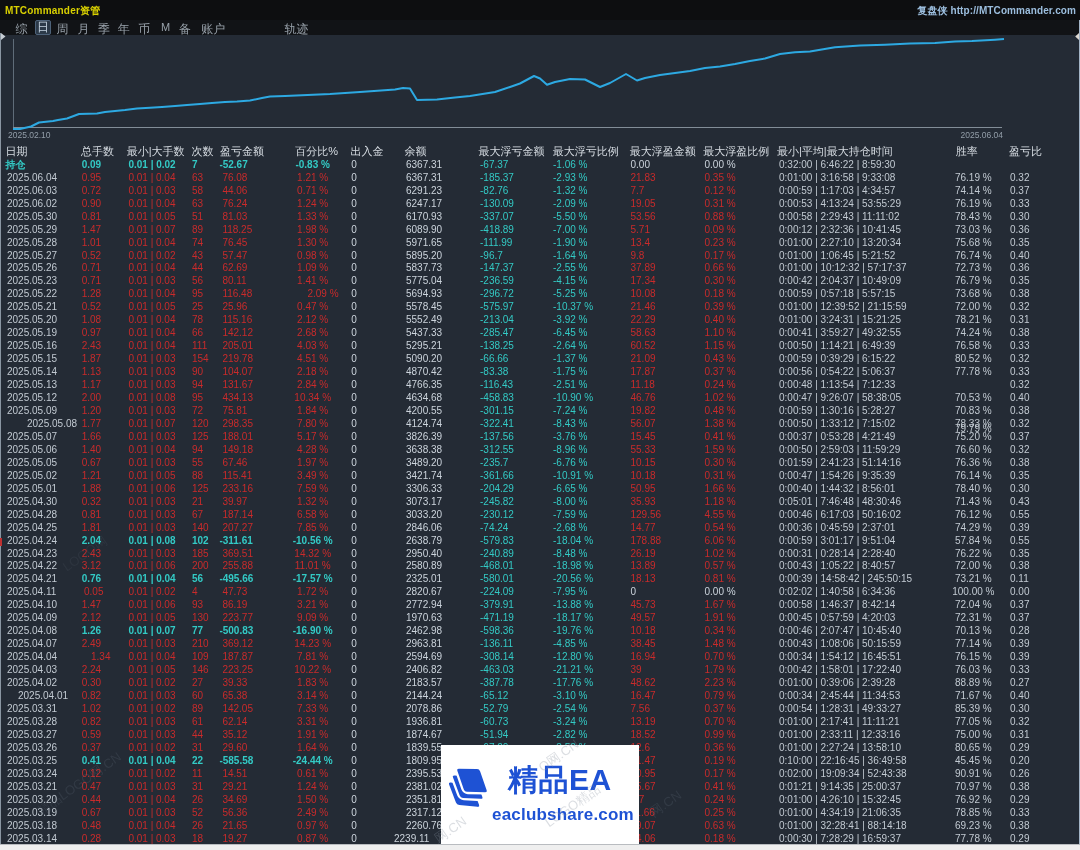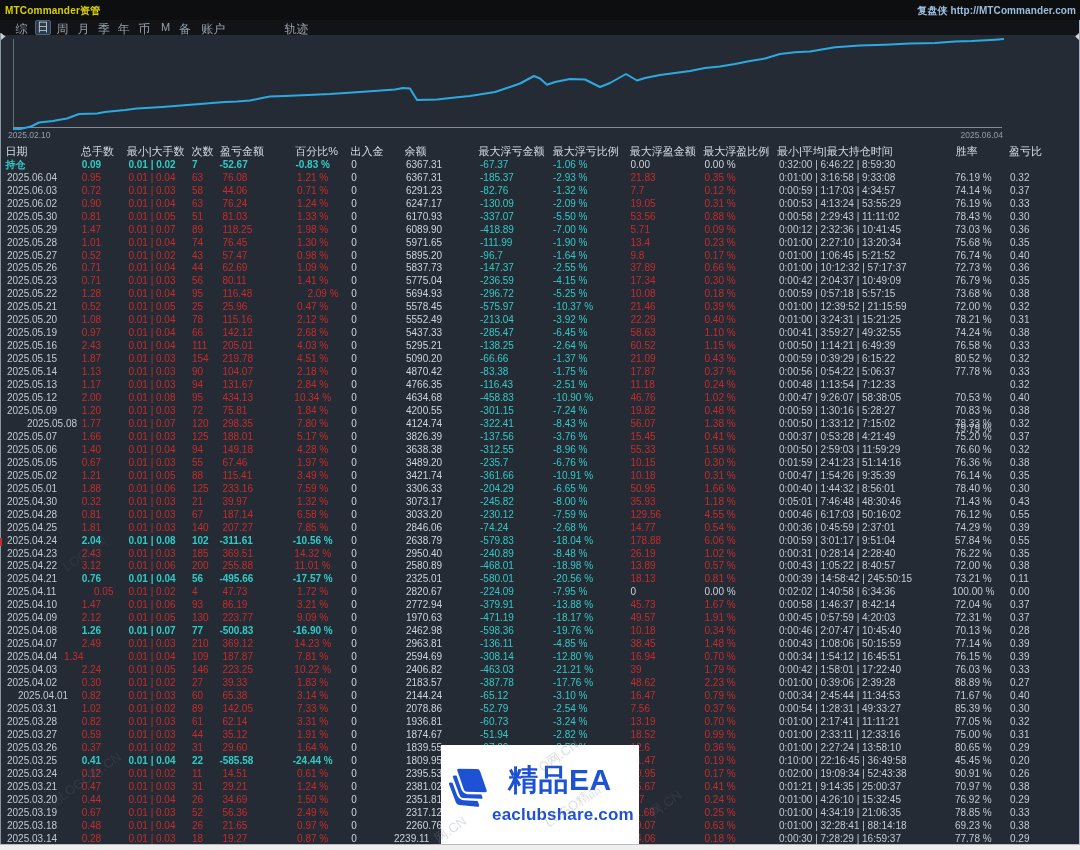--- a/index.html
+++ b/index.html
@@ -633,21 +633,21 @@
     <i class="c g" style="left:480.0px;">-580.01</i>
     <i class="c g" style="left:553.0px;">-20.56 %</i>
     <i class="c r" style="left:630.5px;">18.13</i>
     <i class="c r" style="left:704.5px;">0.81 %</i>
     <i class="c d" style="left:779.0px;">0:00:39 | 14:58:42 | 245:50:15</i>
     <i class="c d ra" style="left:973.3px;">73.21 %</i>
     <i class="c d" style="left:1010.0px;">0.11</i>
   </div>
 <div class="row" style="top:585.3px">
     <i class="c d" style="left:7.0px;">2025.04.11</i>
-    <i class="c r" style="left:94px;">0.05</i>
+    <i class="c r" style="left:84px;">0.05</i>
     <i class="c r" style="left:128.4px;">0.01 | 0.02</i>
     <i class="c r" style="left:192.0px;">4</i>
     <i class="c r" style="left:222.4px;">47.73</i>
     <i class="c r ra" style="left:312.7px;">1.72 %</i>
     <i class="c w" style="left:351.3px;">0</i>
     <i class="c w" style="left:406.0px;">2820.67</i>
     <i class="c g" style="left:480.0px;">-224.09</i>
     <i class="c g" style="left:553.0px;">-7.95 %</i>
     <i class="c w" style="left:630.5px;">0</i>
     <i class="c w" style="left:704.5px;">0.00 %</i>
@@ -718,21 +718,21 @@
     <i class="c g" style="left:480.0px;">-136.11</i>
     <i class="c g" style="left:553.0px;">-4.85 %</i>
     <i class="c r" style="left:630.5px;">38.45</i>
     <i class="c r" style="left:704.5px;">1.48 %</i>
     <i class="c d" style="left:779.0px;">0:00:43 | 1:08:06 | 50:15:59</i>
     <i class="c d ra" style="left:973.3px;">77.14 %</i>
     <i class="c d" style="left:1010.0px;">0.39</i>
   </div>
 <div class="row" style="top:650.1px">
     <i class="c d" style="left:7.0px;">2025.04.04</i>
-    <i class="c r" style="left:64px;text-align:center;">1.34</i>
+    <i class="c r" style="left:91px;text-align:center;">1.34</i>
     <i class="c r" style="left:128.4px;">0.01 | 0.04</i>
     <i class="c r" style="left:192.0px;">109</i>
     <i class="c r" style="left:222.4px;">187.87</i>
     <i class="c r ra" style="left:312.7px;">7.81 %</i>
     <i class="c w" style="left:351.3px;">0</i>
     <i class="c w" style="left:406.0px;">2594.69</i>
     <i class="c g" style="left:480.0px;">-308.14</i>
     <i class="c g" style="left:553.0px;">-12.80 %</i>
     <i class="c r" style="left:630.5px;">16.94</i>
     <i class="c r" style="left:704.5px;">0.70 %</i>

